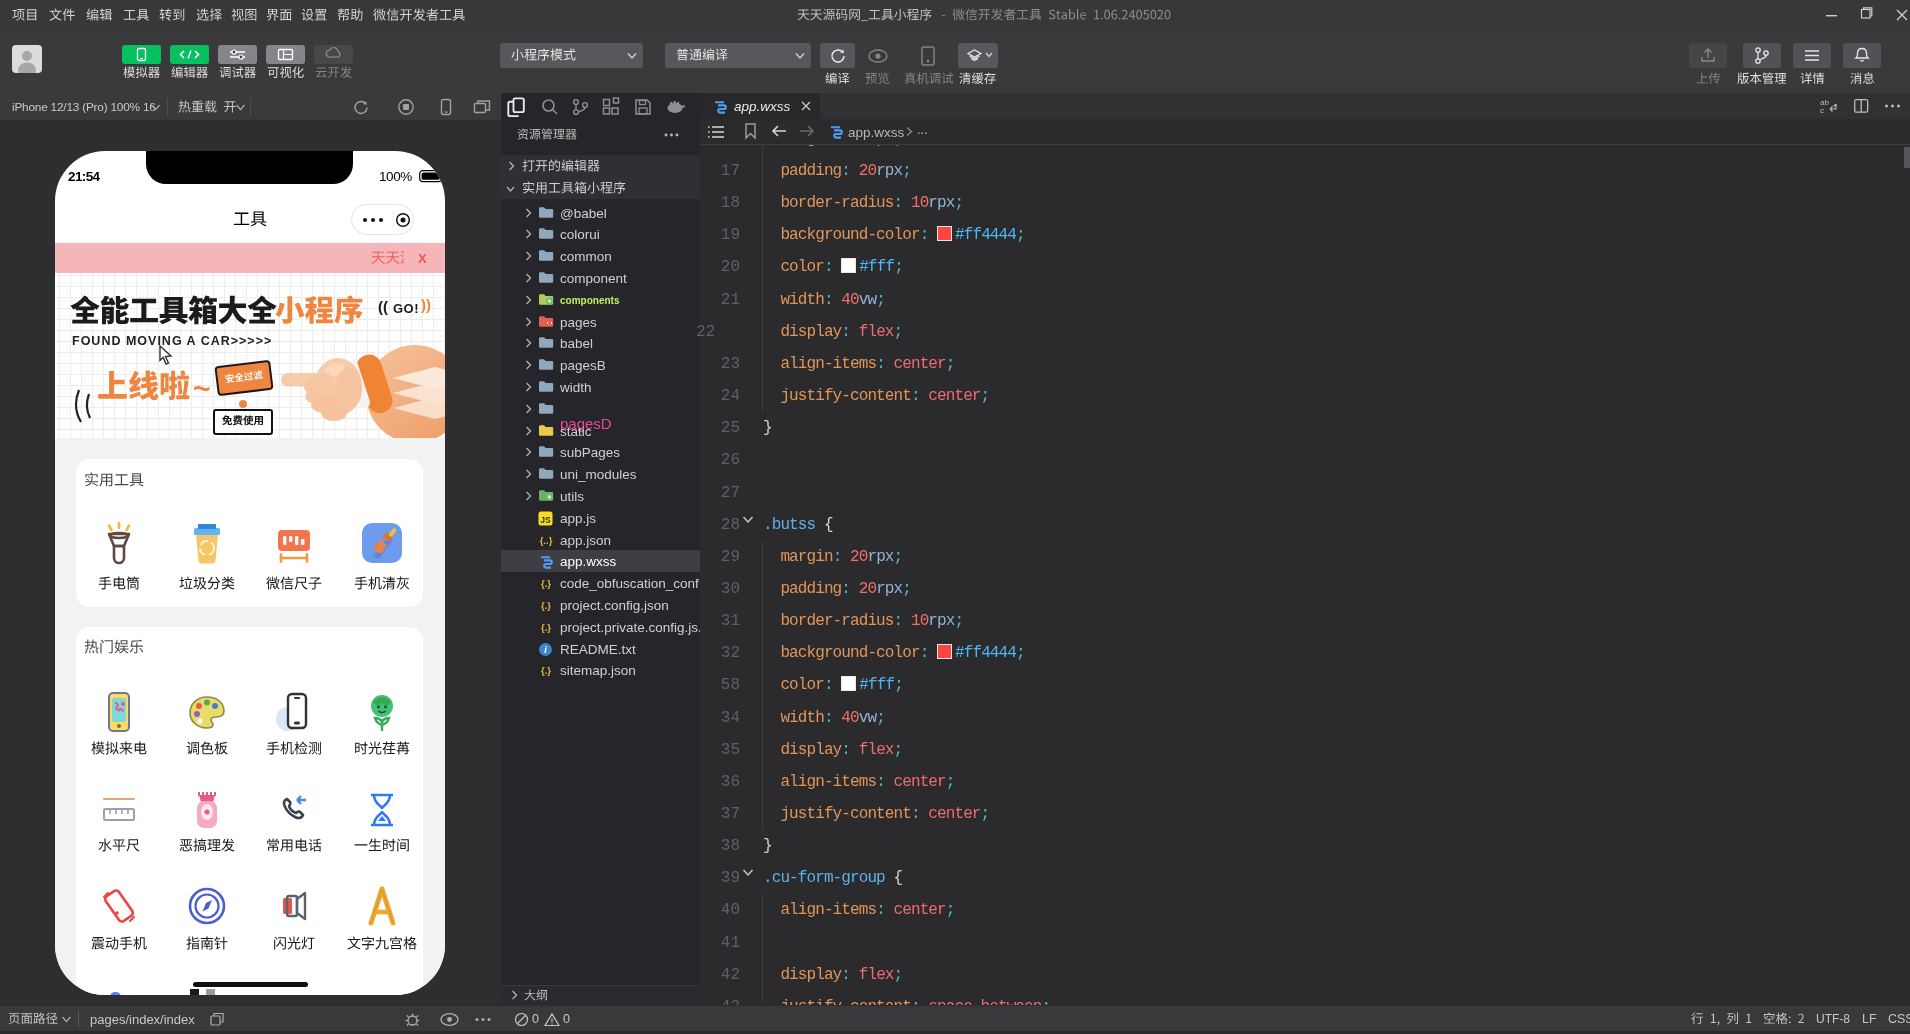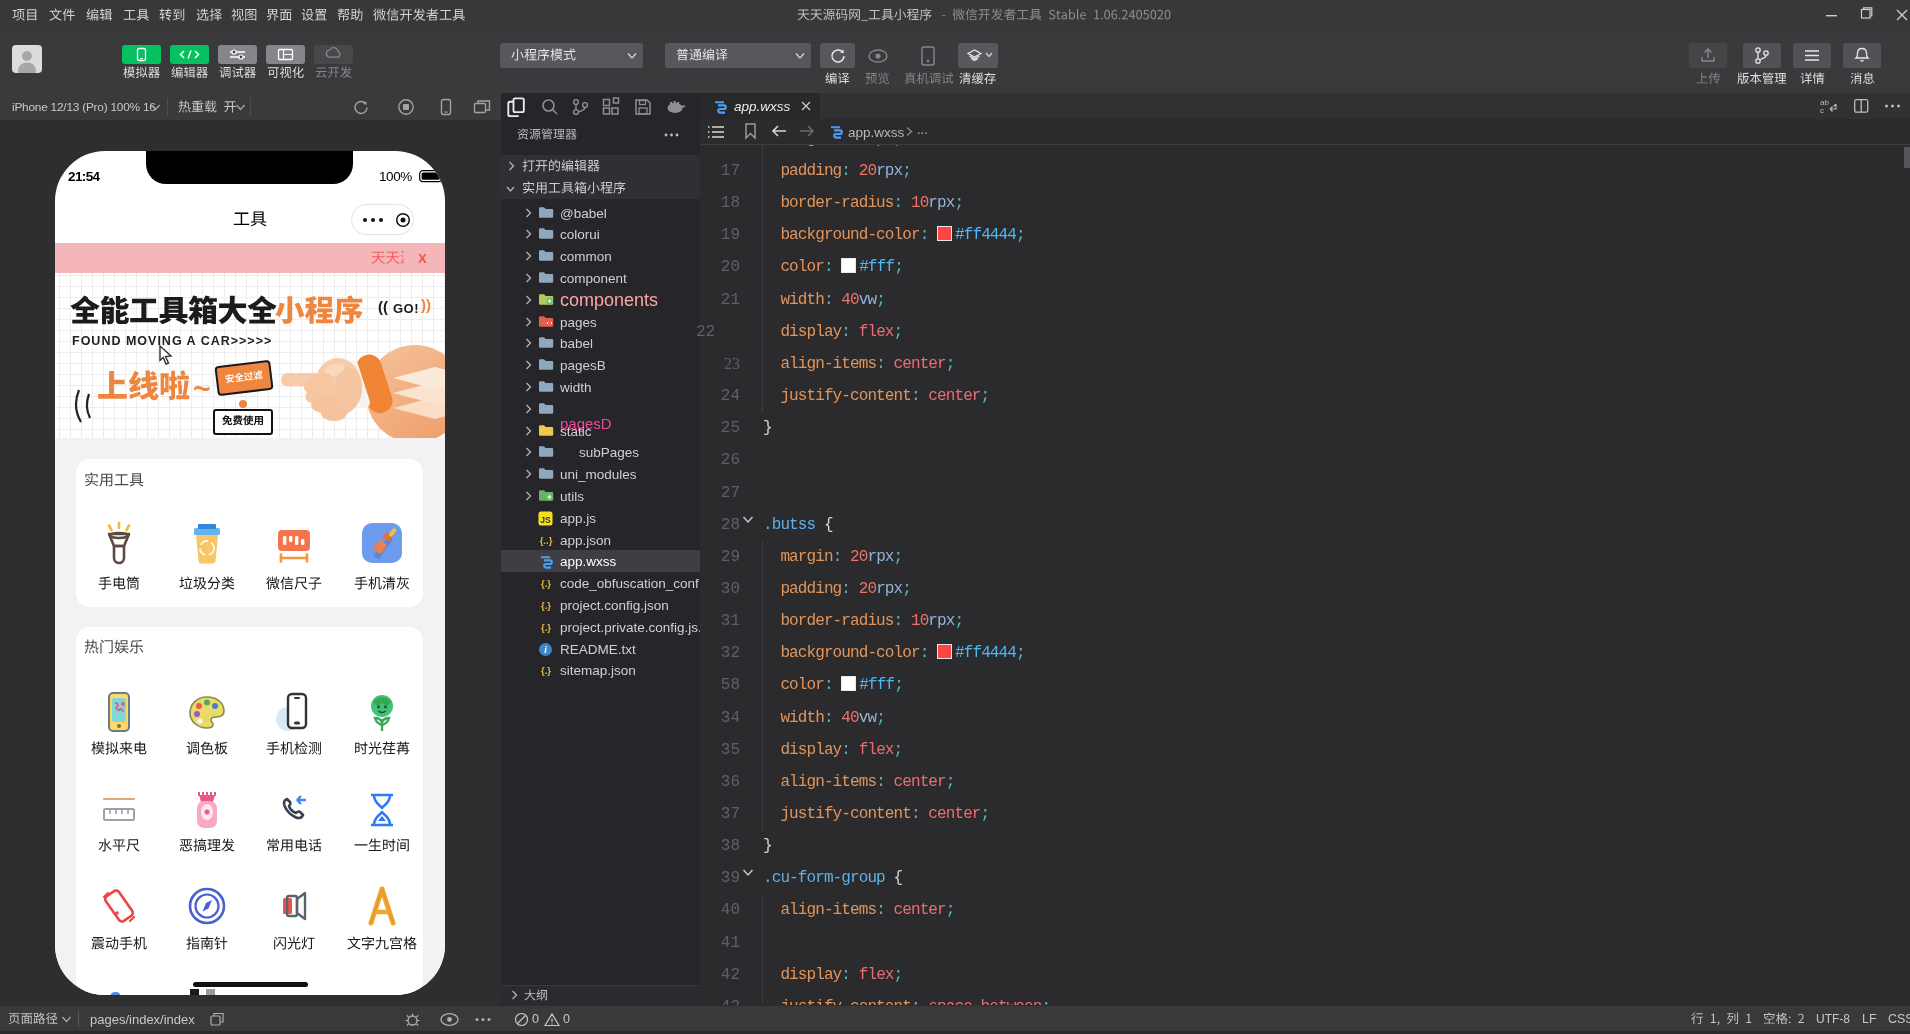--- a/index.html
+++ b/index.html
@@ -1128,21 +1128,21 @@
     </svg>
     <div style="position:absolute;left:560px;top:277.90000000000003px;transform:translate(0,-50%);font-size:13.5px;color:#d0d0d0;white-space:pre;">component</div>
     <svg style="position:absolute;left:524px;top:294.70000000000005px;" width="9" height="10" viewBox="0 0 9 10">
       <path d="M2.5 1 L6.5 5 L2.5 9" fill="none" stroke="#b0b0b0" stroke-width="1.4"></path>
     </svg>
     <svg style="position:absolute;left:538px;top:291.70000000000005px;" width="16" height="15" viewBox="0 0 16 15">
       <path d="M1 3.5 a1.2 1.2 0 0 1 1.2 -1.2 H6 l1.6 1.8 H14 a1.2 1.2 0 0 1 1.2 1.2 V11.5 a1.2 1.2 0 0 1 -1.2 1.2 H2.2 A1.2 1.2 0 0 1 1 11.5 Z" fill="#b6c95c"></path>
       <circle cx="11.5" cy="9" r="3.4" fill="#6abf69"></circle>
       <path d="M11.5 7.2 v3.6 M9.7 9 h3.6" stroke="#fff" stroke-width="1.1"></path>
     </svg>
-    <div style="position:absolute;left:560px;top:299.70000000000005px;transform:translate(0,-50%);font-size:18px;color:#fca5a5;white-space:pre;">components</div>
+    <div style="position:absolute;left:560px;top:299.70000000000005px;transform:translate(0,-50%);font-size:10px;color:#bef264;white-space:pre;font-weight:bold;">components</div>
     <svg style="position:absolute;left:524px;top:316.50000000000006px;" width="9" height="10" viewBox="0 0 9 10">
       <path d="M2.5 1 L6.5 5 L2.5 9" fill="none" stroke="#b0b0b0" stroke-width="1.4"></path>
     </svg>
     <svg style="position:absolute;left:538px;top:313.50000000000006px;" width="16" height="15" viewBox="0 0 16 15">
       <path d="M1 3.5 a1.2 1.2 0 0 1 1.2 -1.2 H6 l1.6 1.8 H14 a1.2 1.2 0 0 1 1.2 1.2 V11.5 a1.2 1.2 0 0 1 -1.2 1.2 H2.2 A1.2 1.2 0 0 1 1 11.5 Z" fill="#e0614f"></path>
       <circle cx="11.5" cy="9" r="3.4" fill="#e8564a"></circle>
       <path d="M10.3 7.8 L9 9 l1.3 1.2 M12.7 7.8 L14 9 l-1.3 1.2" stroke="#fff" stroke-width="0.9" fill="none"></path>
     </svg>
     <div style="position:absolute;left:560px;top:321.50000000000006px;transform:translate(0,-50%);font-size:13.5px;color:#d0d0d0;white-space:pre;">pages</div>
     <svg style="position:absolute;left:524px;top:338.30000000000007px;" width="9" height="10" viewBox="0 0 9 10">
@@ -1179,21 +1179,21 @@
     <svg style="position:absolute;left:538px;top:422.5000000000001px;" width="16" height="15" viewBox="0 0 16 15">
       <path d="M1 3.5 a1.2 1.2 0 0 1 1.2 -1.2 H6 l1.6 1.8 H14 a1.2 1.2 0 0 1 1.2 1.2 V11.5 a1.2 1.2 0 0 1 -1.2 1.2 H2.2 A1.2 1.2 0 0 1 1 11.5 Z" fill="#f0c84a"></path>
     </svg>
     <div style="position:absolute;left:560px;top:430.5000000000001px;transform:translate(0,-50%);font-size:13.5px;color:#d0d0d0;white-space:pre;">static</div>
     <svg style="position:absolute;left:524px;top:447.3000000000001px;" width="9" height="10" viewBox="0 0 9 10">
       <path d="M2.5 1 L6.5 5 L2.5 9" fill="none" stroke="#b0b0b0" stroke-width="1.4"></path>
     </svg>
     <svg style="position:absolute;left:538px;top:444.3000000000001px;" width="16" height="15" viewBox="0 0 16 15">
       <path d="M1 3.5 a1.2 1.2 0 0 1 1.2 -1.2 H6 l1.6 1.8 H14 a1.2 1.2 0 0 1 1.2 1.2 V11.5 a1.2 1.2 0 0 1 -1.2 1.2 H2.2 A1.2 1.2 0 0 1 1 11.5 Z" fill="#8fa8bd"></path>
     </svg>
-    <div style="position:absolute;left:560px;top:452.3000000000001px;transform:translate(0,-50%);font-size:13.5px;color:#d0d0d0;white-space:pre;margin-left:19px;">subPages</div>
+    <div style="position:absolute;left:560px;top:452.3000000000001px;transform:translate(0,-50%);font-size:13.5px;color:#d0d0d0;white-space:pre;">subPages</div>
     <svg style="position:absolute;left:524px;top:469.10000000000014px;" width="9" height="10" viewBox="0 0 9 10">
       <path d="M2.5 1 L6.5 5 L2.5 9" fill="none" stroke="#b0b0b0" stroke-width="1.4"></path>
     </svg>
     <svg style="position:absolute;left:538px;top:466.10000000000014px;" width="16" height="15" viewBox="0 0 16 15">
       <path d="M1 3.5 a1.2 1.2 0 0 1 1.2 -1.2 H6 l1.6 1.8 H14 a1.2 1.2 0 0 1 1.2 1.2 V11.5 a1.2 1.2 0 0 1 -1.2 1.2 H2.2 A1.2 1.2 0 0 1 1 11.5 Z" fill="#8fa8bd"></path>
     </svg>
     <div style="position:absolute;left:560px;top:474.10000000000014px;transform:translate(0,-50%);font-size:13.5px;color:#d0d0d0;white-space:pre;">uni_modules</div>
     <svg style="position:absolute;left:524px;top:490.90000000000015px;" width="9" height="10" viewBox="0 0 9 10">
       <path d="M2.5 1 L6.5 5 L2.5 9" fill="none" stroke="#b0b0b0" stroke-width="1.4"></path>
     </svg>
@@ -1306,21 +1306,21 @@
     <div style="position:absolute;left:696px;top:187.2px;width:44px;height:32px;line-height:32px;text-align:right;font-family:'Liberation Mono',monospace;font-size:16px;color:#5d6068">18</div>
     <div style="position:absolute;left:763px;top:187.2px;height:32px;line-height:32px;font-family:'Liberation Mono',monospace;font-size:16px;letter-spacing:-0.9px;color:#d4d4d4;white-space:pre">&nbsp;&nbsp;<span style="color:#e2955a">border-radius</span><span style="color:#56b6c2">:</span>&nbsp;<span style="color:#f07068">10</span><span style="color:#8fb3db">rpx</span><span style="color:#56b6c2">;</span></div>
     <div style="position:absolute;left:696px;top:219.3px;width:44px;height:32px;line-height:32px;text-align:right;font-family:'Liberation Mono',monospace;font-size:16px;color:#5d6068">19</div>
     <div style="position:absolute;left:763px;top:219.3px;height:32px;line-height:32px;font-family:'Liberation Mono',monospace;font-size:16px;letter-spacing:-0.9px;color:#d4d4d4;white-space:pre">&nbsp;&nbsp;<span style="color:#e2955a">background-color</span><span style="color:#56b6c2">:</span>&nbsp;<span style="display:inline-block;width:15px;height:15px;background:#ff4444;border:1px solid #e8e8e8;vertical-align:-2px;margin-right:3px"></span><span style="color:#4fb7f3">#ff4444</span><span style="color:#56b6c2">;</span></div>
     <div style="position:absolute;left:696px;top:251.4px;width:44px;height:32px;line-height:32px;text-align:right;font-family:'Liberation Mono',monospace;font-size:16px;color:#5d6068">20</div>
     <div style="position:absolute;left:763px;top:251.4px;height:32px;line-height:32px;font-family:'Liberation Mono',monospace;font-size:16px;letter-spacing:-0.9px;color:#d4d4d4;white-space:pre">&nbsp;&nbsp;<span style="color:#e2955a">color</span><span style="color:#56b6c2">:</span>&nbsp;<span style="display:inline-block;width:15px;height:15px;background:#ffffff;border:1px solid #e8e8e8;vertical-align:-2px;margin-right:3px"></span><span style="color:#4fb7f3">#fff</span><span style="color:#56b6c2">;</span></div>
     <div style="position:absolute;left:696px;top:283.6px;width:44px;height:32px;line-height:32px;text-align:right;font-family:'Liberation Mono',monospace;font-size:16px;color:#5d6068">21</div>
     <div style="position:absolute;left:763px;top:283.6px;height:32px;line-height:32px;font-family:'Liberation Mono',monospace;font-size:16px;letter-spacing:-0.9px;color:#d4d4d4;white-space:pre">&nbsp;&nbsp;<span style="color:#e2955a">width</span><span style="color:#56b6c2">:</span>&nbsp;<span style="color:#f07068">40</span><span style="color:#8fb3db">vw</span><span style="color:#56b6c2">;</span></div>
     <div style="position:absolute;left:696px;top:315.8px;width:44px;height:32px;line-height:32px;text-align:left;font-family:'Liberation Mono',monospace;font-size:16px;color:#5d6068">22</div>
     <div style="position:absolute;left:763px;top:315.8px;height:32px;line-height:32px;font-family:'Liberation Mono',monospace;font-size:16px;letter-spacing:-0.9px;color:#d4d4d4;white-space:pre">&nbsp;&nbsp;<span style="color:#e2955a">display</span><span style="color:#56b6c2">:</span>&nbsp;<span style="color:#ed6c73">flex</span><span style="color:#56b6c2">;</span></div>
-    <div style="position:absolute;left:696px;top:347.9px;width:44px;height:32px;line-height:32px;text-align:right;font-family:Liberation Serif, serif;font-size:16px;color:#5d6068">23</div>
+    <div style="position:absolute;left:696px;top:347.9px;width:44px;height:32px;line-height:32px;text-align:right;font-family:Liberation Mono, monospace;font-size:16px;color:#5d6068">23</div>
     <div style="position:absolute;left:763px;top:347.9px;height:32px;line-height:32px;font-family:'Liberation Mono',monospace;font-size:16px;letter-spacing:-0.9px;color:#d4d4d4;white-space:pre">&nbsp;&nbsp;<span style="color:#e2955a">align-items</span><span style="color:#56b6c2">:</span>&nbsp;<span style="color:#ed6c73">center</span><span style="color:#56b6c2">;</span></div>
     <div style="position:absolute;left:696px;top:380.0px;width:44px;height:32px;line-height:32px;text-align:right;font-family:'Liberation Mono',monospace;font-size:16px;color:#5d6068">24</div>
     <div style="position:absolute;left:763px;top:380.0px;height:32px;line-height:32px;font-family:'Liberation Mono',monospace;font-size:16px;letter-spacing:-0.9px;color:#d4d4d4;white-space:pre">&nbsp;&nbsp;<span style="color:#e2955a">justify-content</span><span style="color:#56b6c2">:</span>&nbsp;<span style="color:#ed6c73">center</span><span style="color:#56b6c2">;</span></div>
     <div style="position:absolute;left:696px;top:412.2px;width:44px;height:32px;line-height:32px;text-align:right;font-family:'Liberation Mono',monospace;font-size:16px;color:#5d6068">25</div>
     <div style="position:absolute;left:763px;top:412.2px;height:32px;line-height:32px;font-family:'Liberation Mono',monospace;font-size:16px;letter-spacing:-0.9px;color:#d4d4d4;white-space:pre"><span style="color:#d4d4d4">}</span></div>
     <div style="position:absolute;left:696px;top:444.3px;width:44px;height:32px;line-height:32px;text-align:right;font-family:'Liberation Mono',monospace;font-size:16px;color:#5d6068">26</div>
     <div style="position:absolute;left:696px;top:476.5px;width:44px;height:32px;line-height:32px;text-align:right;font-family:'Liberation Mono',monospace;font-size:16px;color:#5d6068">27</div>
     <div style="position:absolute;left:696px;top:508.6px;width:44px;height:32px;line-height:32px;text-align:right;font-family:'Liberation Mono',monospace;font-size:16px;color:#5d6068">28</div>
     <div style="position:absolute;left:763px;top:508.6px;height:32px;line-height:32px;font-family:'Liberation Mono',monospace;font-size:16px;letter-spacing:-0.9px;color:#d4d4d4;white-space:pre"><span style="color:#5fb0e8">.butss</span><span style="color:#d4d4d4"> {</span></div>
     <div style="position:absolute;left:696px;top:540.8px;width:44px;height:32px;line-height:32px;text-align:right;font-family:'Liberation Mono',monospace;font-size:16px;color:#5d6068">29</div>

